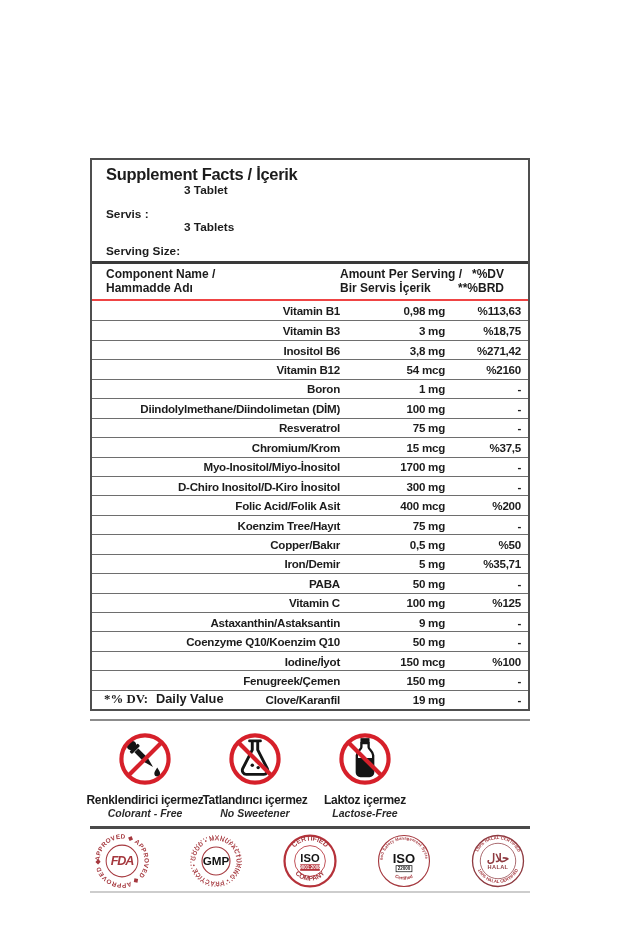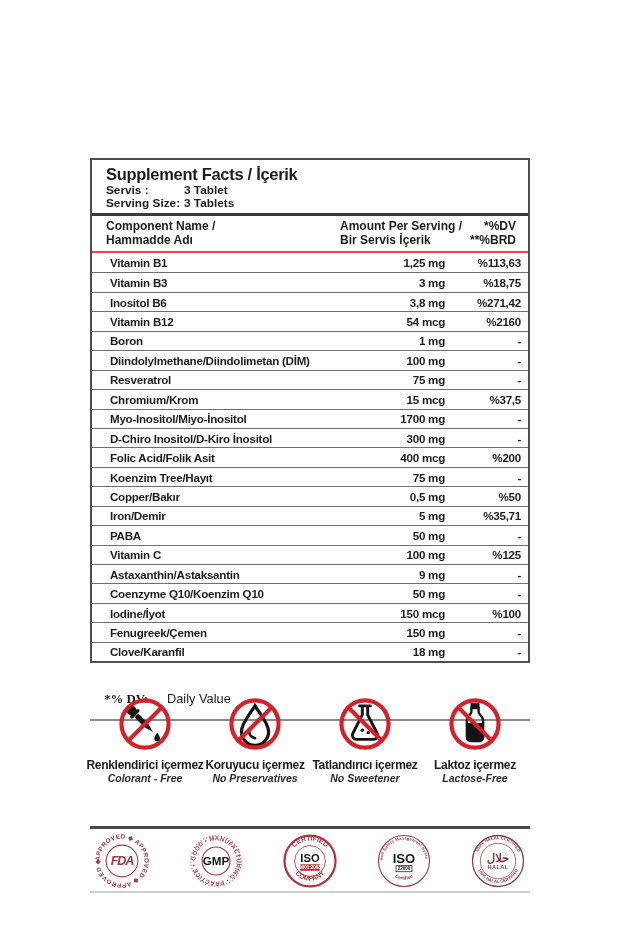--- a/index.html
+++ b/index.html
@@ -10,42 +10,42 @@
   }
   *{margin:0;padding:0;box-sizing:border-box;}
   body{width:621px;height:931px;background:#ffffff;font-family:"Liberation Sans",sans-serif;color:var(--txt);overflow:hidden;}
   #page{position:relative;width:621px;height:876px;background:#ffffff;}
 
   
   .facts-table{position:absolute;left:90px;top:158px;width:440px;border:2px solid #4f4f4f;background:#fff;}
   .ft-head{padding:5px 0 3px 14px;}
   .ft-title{font-size:16.5px;font-weight:bold;letter-spacing:-0.3px;}
   .ft-serv{display:flex;font-size:11.8px;font-weight:bold;line-height:13px;}
-  .ft-serv .lab{width:78px;}
+  .ft-serv .lab{width:78px;margin-top:24px;}
   .ft-colhead{display:grid;grid-template-columns:248px 105px 1fr;border-top:3px solid #3a3a3a;border-bottom:2px solid #ef4444;padding:3px 0 4px 0;font-size:12px;font-weight:bold;line-height:14px;}
   .ft-colhead .h1{padding-left:14px;}
-  .ft-colhead .h3{text-align:right;padding-right:12px;}
+  .ft-colhead .h3{text-align:right;padding-right:24px;}
   .sf-row{display:grid;grid-template-columns:248px 105px 1fr;align-items:center;height:19.45px;font-weight:bold;font-size:11.6px;letter-spacing:-0.25px;}
   .sf-row + .sf-row{border-top:1px solid #6e6e6e;}
-  .sf-row .c-name{padding-left:18px;white-space:nowrap;}
+  .sf-row .c-name{padding-left:4px;white-space:nowrap;text-align:right;}
   .sf-row .c-amt{text-align:right;white-space:nowrap;}
   .sf-row .c-dv{text-align:right;padding-right:7px;white-space:nowrap;}
 
   
   .footnote{position:absolute;left:104px;top:691px;display:flex;gap:38px;font-size:12.8px;white-space:nowrap;}
   .footnote b{font-weight:bold;font-family:Liberation Serif, serif;}
-  .footnote span.v{font-weight:normal;margin-left:19px;text-align:center;}
+  .footnote span.v{font-weight:bold;margin-left:8px;text-align:center;}
 
   .rule{position:absolute;left:90px;width:440px;}
   #rule1{top:719px;height:2px;background:#8c8c8c;}
   #rule2{top:826px;height:3px;background:#4a4a4a;}
   #rule3{top:891px;height:2px;background:#cdcdcd;}
 
   
-  .claims{position:absolute;left:90px;top:695px;width:440px;display:flex;}
+  .claims{position:absolute;left:90px;top:730px;width:440px;display:flex;}
   .claim{width:110px;display:flex;flex-direction:column;align-items:center;}
   .claim svg{width:58px;height:58px;margin-bottom:5px;}
   .claim .t{font-size:12px;font-weight:bold;letter-spacing:-0.3px;white-space:nowrap;line-height:14px;}
   .claim .s{font-size:10.5px;font-style:italic;font-weight:bold;white-space:nowrap;line-height:13px;color:#2a2a2a;}
 
   
   .badges{position:absolute;left:94px;top:833px;width:432px;display:flex;justify-content:space-between;}
   .badges svg{width:56px;height:56px;}
   .ring-t{font-family:"Liberation Sans",sans-serif;font-weight:bold;fill:var(--stamp);}
   .blk{fill:#141414;font-weight:bold;}
@@ -78,21 +78,21 @@
       </div>
       <div class="h3">
         <div>*%DV</div>
         <div>**%BRD</div>
       </div>
     </div>
     <div class="ft-rows">
 
         <div class="sf-row">
           <div class="c-name">Vitamin B1</div>
-          <div class="c-amt">1,25 mg</div>
+          <div class="c-amt">0,98 mg</div>
           <div class="c-dv">%113,63</div>
         </div>
 
         <div class="sf-row">
           <div class="c-name">Vitamin B3</div>
           <div class="c-amt">3 mg</div>
           <div class="c-dv">%18,75</div>
         </div>
 
 
@@ -199,21 +199,21 @@
         </div>
 
         <div class="sf-row">
           <div class="c-name">Fenugreek/Çemen</div>
           <div class="c-amt">150 mg</div>
           <div class="c-dv">-</div>
         </div>
 
         <div class="sf-row">
           <div class="c-name">Clove/Karanfil</div>
-          <div class="c-amt">18 mg</div>
+          <div class="c-amt">19 mg</div>
           <div class="c-dv">-</div>
         </div>
       </div>
   </div>
 
   <div class="footnote">
     <div>
       <b>*% DV:</b><span class="v">Daily Value</span>
     </div>
   </div>
@@ -230,30 +230,20 @@
           <path d="M29,18.5 h6 v15 l-3,11 l-3,-11 z"></path>
         </g>
         <path fill="#141414" d="M45.5,41.5 c2.4,3.8 3.2,5 3.2,6.6 a3.2,3.2 0 1 1 -6.4,0 c0,-1.6 0.8,-2.8 3.2,-6.6 z"></path>
         <circle cx="32" cy="32" r="26" fill="none" stroke="#d6202a" stroke-width="4.6"></circle>
         <line x1="50" y1="14" x2="14" y2="50" stroke="#d6202a" stroke-width="4.6"></line>
       </svg>
       <div class="t">Renklendirici içermez</div>
       <div class="s">Colorant - Free</div>
     </div>
 
-    <div class="claim">
-      <svg viewBox="0 0 64 64">
-        <path d="M32,12 C27,20 17,31 17,40.5 a15,15 0 0 0 30,0 C47,31 37,20 32,12 Z" fill="none" stroke="#141414" stroke-width="3.6"></path>
-        <path d="M25.5,40 a7.5,7.5 0 0 0 6.5,7.5" fill="none" stroke="#141414" stroke-width="3" stroke-linecap="round"></path>
-        <circle cx="32" cy="32" r="26" fill="none" stroke="#d6202a" stroke-width="4.6"></circle>
-        <line x1="50" y1="14" x2="14" y2="50" stroke="#d6202a" stroke-width="4.6"></line>
-      </svg>
-      <div class="t">Koruyucu içermez</div>
-      <div class="s">No Preservatives</div>
-    </div>
 
     <div class="claim">
       <svg viewBox="0 0 64 64">
         <path d="M29,13 v9 L18.5,42.5 a4.5,4.5 0 0 0 4,6.5 h19 a4.5,4.5 0 0 0 4,-6.5 L35,22 v-9" fill="none" stroke="#141414" stroke-width="3.2" stroke-linejoin="round"></path>
         <line x1="26" y1="12" x2="38" y2="12" stroke="#141414" stroke-width="3.2" stroke-linecap="round"></line>
         <circle cx="29" cy="39" r="1.9" fill="#141414"></circle>
         <circle cx="35.5" cy="41.5" r="1.9" fill="#141414"></circle>
         <circle cx="32" cy="32" r="26" fill="none" stroke="#d6202a" stroke-width="4.6"></circle>
         <line x1="14" y1="14" x2="50" y2="50" stroke="#d6202a" stroke-width="4.6"></line>
       </svg>

